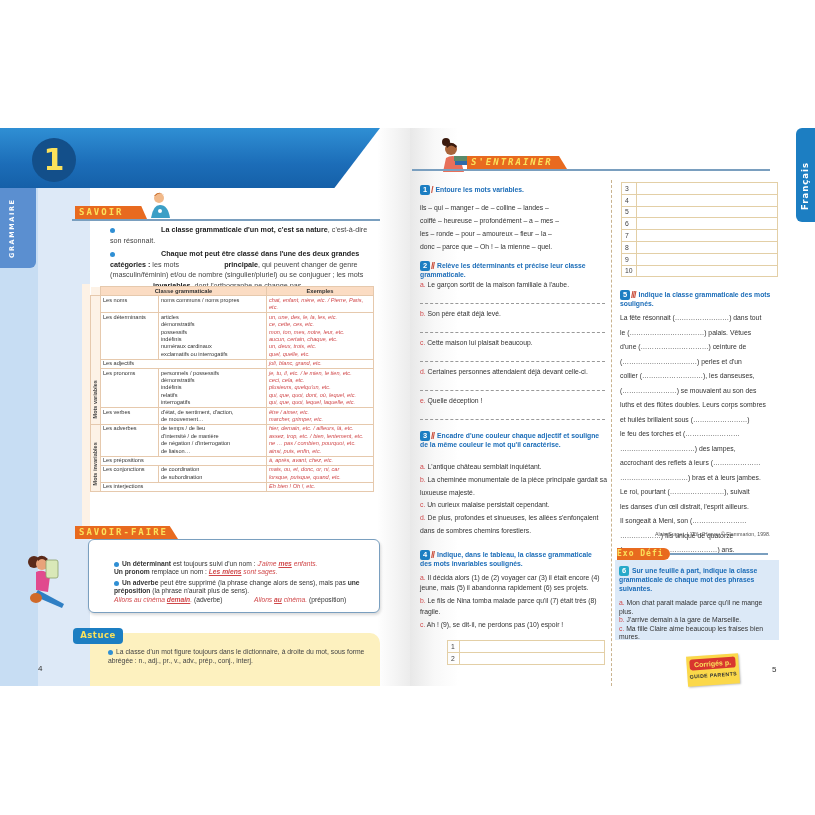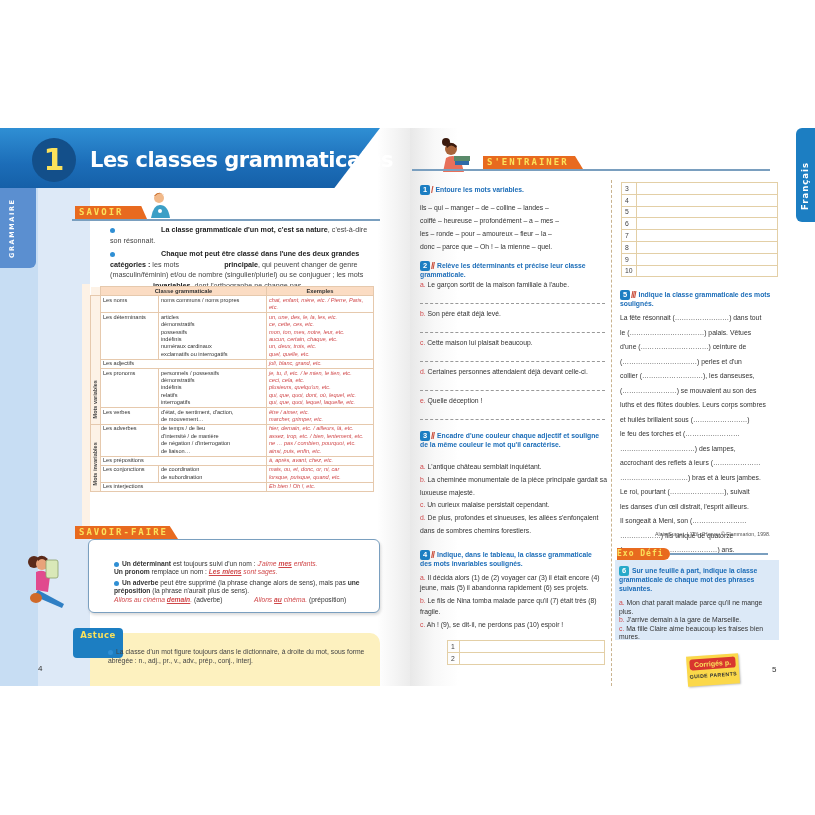--- a/index.html
+++ b/index.html
@@ -56,35 +56,35 @@
   .sf-box { position: absolute; left: 88px; top: 411px; width: 292px; height: 74px; background: #ffffff;
     border: 1.2px solid #7a9fbf; border-radius: 6px; box-shadow: 1px 2px 3px rgba(0,0,0,0.15); }
   .sf-title { position: absolute; left: 0; top: 0; right: 0; height: 16px; background: #dce9f7; border-radius: 6px 6px 0 0;
     padding-left: 24px; font-size: 9.5px; font-weight: bold; color: #1d2b3a; line-height: 16px; font-family: "DejaVu Sans", sans-serif; letter-spacing: -0.3px; }
   .sf-text { position: absolute; left: 25px; top: 20px; width: 262px; font-size: 6.7px; line-height: 8.4px; color: #333; }
   .sf-text p { margin-bottom: 2px; }
   .sf-text .red { color: #d0484a; font-style: italic; }
   .sf-text .redb { color: #d0484a; font-style: italic; font-weight: bold; text-decoration: underline; }
   .girl-reading { position: absolute; left: 24px; top: 420px; width: 46px; height: 62px; }
 
-  .astuce-tab { position: absolute; left: 73px; top: 500px; width: 50px; height: 30px; background: #1c7ec2; color: #fbe15b;
+  .astuce-tab { position: absolute; left: 73px; top: 500px; width: 50px; height: 16px; background: #1c7ec2; color: #fbe15b;
     font-size: 8.5px; font-weight: bold; line-height: 14px; text-align: center; border-radius: 4px; letter-spacing: 0.5px;
     font-family: "DejaVu Sans", sans-serif; }
   .astuce-box { position: absolute; left: 90px; top: 505px; width: 290px; height: 53px; background: #fdf1bf; border-radius: 10px 10px 0 0; }
   .astuce-text { position: absolute; left: 108px; top: 519px; width: 265px; font-size: 6.8px; line-height: 9px; color: #444; }
   .page-num-left { position: absolute; left: 38px; top: 536px; font-size: 8px; color: #333; }
 
   
   .right-page { position: absolute; left: 410px; top: 0; width: 405px; height: 558px;
     background: linear-gradient(to right, #e8e8e8 0%, #f8f8f8 6%, #ffffff 12%); }
   .francais-tab { position: absolute; left: 796px; top: 0; width: 19px; height: 94px; background: #1c7ec2; border-radius: 6px 0 0 6px; }
   .francais-tab span { position: absolute; left: 4px; top: 82px; transform: rotate(-90deg); transform-origin: left top;
     color: #ffffff; font-size: 8.5px; font-weight: bold; letter-spacing: 1px; font-family: "DejaVu Sans", sans-serif; }
 
-  .entrainer-tab { left: 483px; top: 28px; width: 100px; }
+  .entrainer-tab { left: 467px; top: 28px; width: 100px; font-style: italic; }
   .entrainer-rule { left: 412px; top: 41px; width: 358px; }
   .girl-icon { position: absolute; left: 438px; top: 10px; width: 34px; height: 34px; }
 
   .col-divider { position: absolute; left: 611px; top: 52px; width: 0; height: 506px; border-left: 1px dashed #c9b38f; }
 
   .ex-head { position: absolute; font-size: 6.8px; font-weight: bold; color: #1c6db8; line-height: 8.6px; }
   .ex-num { display: inline-block; width: 10px; height: 10px; background: #1c7ec2; color: #fff; font-size: 7.5px; font-weight: bold;
     text-align: center; line-height: 10px; border-radius: 2px; margin-right: 1px; vertical-align: middle; }
   .ex-num.green { background: #27a9c9; }
   .pencil { display: inline-block; color: #c94d3a; font-weight: bold; font-size: 9px; margin-right: 3px; vertical-align: middle; letter-spacing: -1px; }
@@ -123,21 +123,20 @@
 
   <div class="left-page"></div>
   <div class="left-margin"></div>
   <div class="left-inner-band"></div>
   <div class="grammaire-tab">
     <span>GRAMMAIRE</span>
   </div>
 
   <div class="title-banner"></div>
   <div class="chapter-circle">1</div>
-  <div class="chapter-title">Les classes grammaticales</div>
 
   <div class="section-tab savoir-tab">SAVOIR</div>
   <div class="section-rule savoir-rule"></div>
   <svg class="kid-icon" viewBox="0 0 24 28">
     <circle cx="11" cy="8" r="5" fill="#f1b98a"></circle>
     <path d="M6 6 Q11 0 16 5 L15 4 Q11 2 7 6Z" fill="#c4641f"></path>
     <path d="M3 28 Q5 15 12 15 Q20 15 22 28Z" fill="#3b9fc6"></path>
     <circle cx="12" cy="21" r="2" fill="#ffffff"></circle>
   </svg>
 

